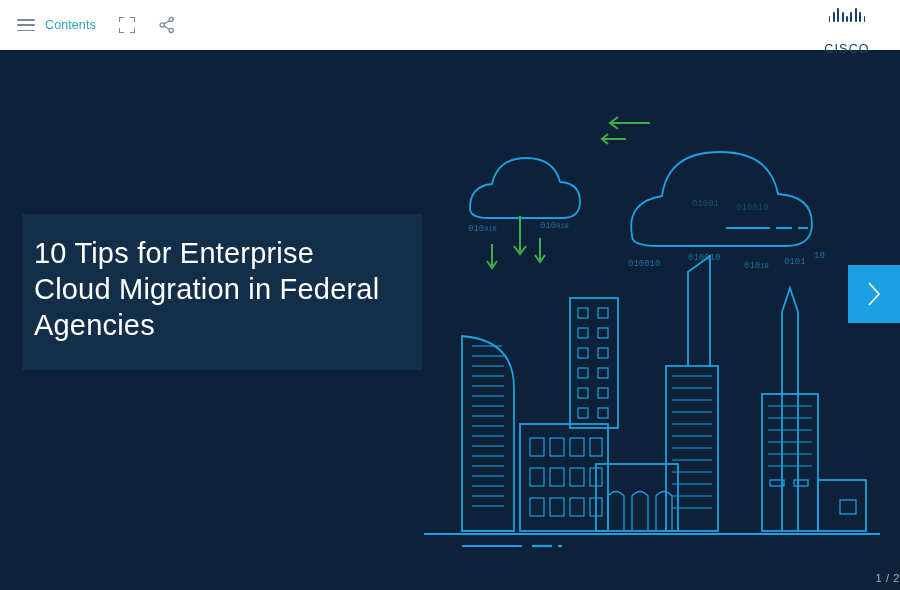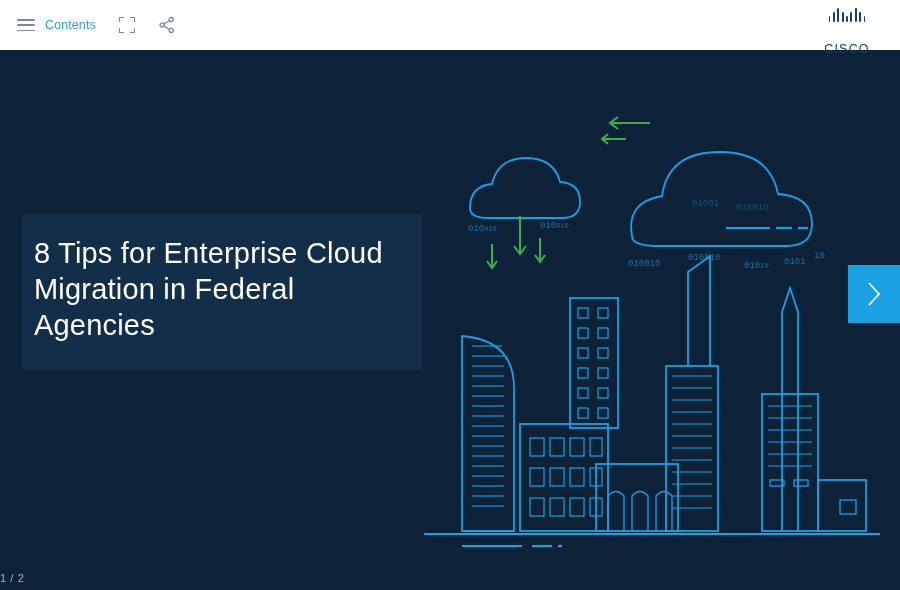--- a/index.html
+++ b/index.html
@@ -94,21 +94,21 @@
     position: absolute; right: 0; top: 219px;
     width: 52px; height: 58px;
     background: #1ba0e2;
     display: flex; align-items: center; justify-content: center;
     cursor: pointer; z-index: 15;
   }
   .nav-next svg { display: block; }
 
   .page-indicator {
     position: absolute; bottom: 6px; left: 0; width: 900px;
-    text-align: left;
+    text-align: right;
     font-size: 11px; color: #9fb2c4;
     letter-spacing: .6px;
   }
 </style>
 </head>
 <body>
 
 <div id="app">
 
   <div class="topbar">
@@ -299,21 +299,21 @@
 
         <g stroke="#1ba0e2" stroke-width="2.2">
           <line x1="52" y1="470" x2="112" y2="470"></line>
           <line x1="122" y1="470" x2="142" y2="470"></line>
           <line x1="148" y1="470" x2="152" y2="470"></line>
         </g>
       </svg>
     </div>
 
     <div class="title-box">
-      <h1>8 Tips for Enterprise Cloud Migration in Federal Agencies</h1>
+      <h1>10 Tips for Enterprise Cloud Migration in Federal Agencies</h1>
     </div>
 
     <div class="nav-next">
       <svg width="16" height="26" viewBox="0 0 16 26">
         <polyline points="3,2 13,13 3,24" fill="none" stroke="#ffffff" stroke-width="1.8"></polyline>
       </svg>
     </div>
 
     <div class="page-indicator">1 / 2</div>
   </div>

